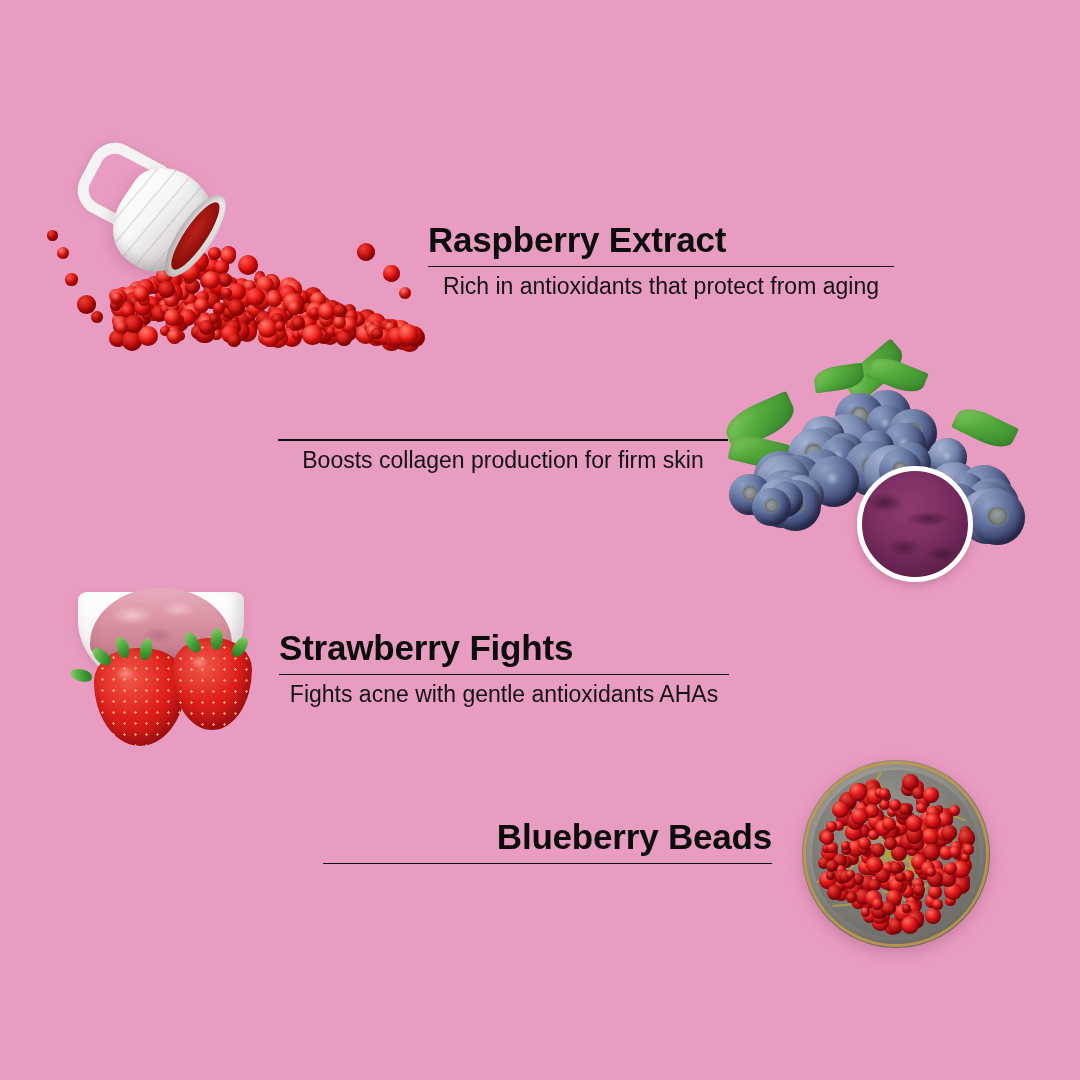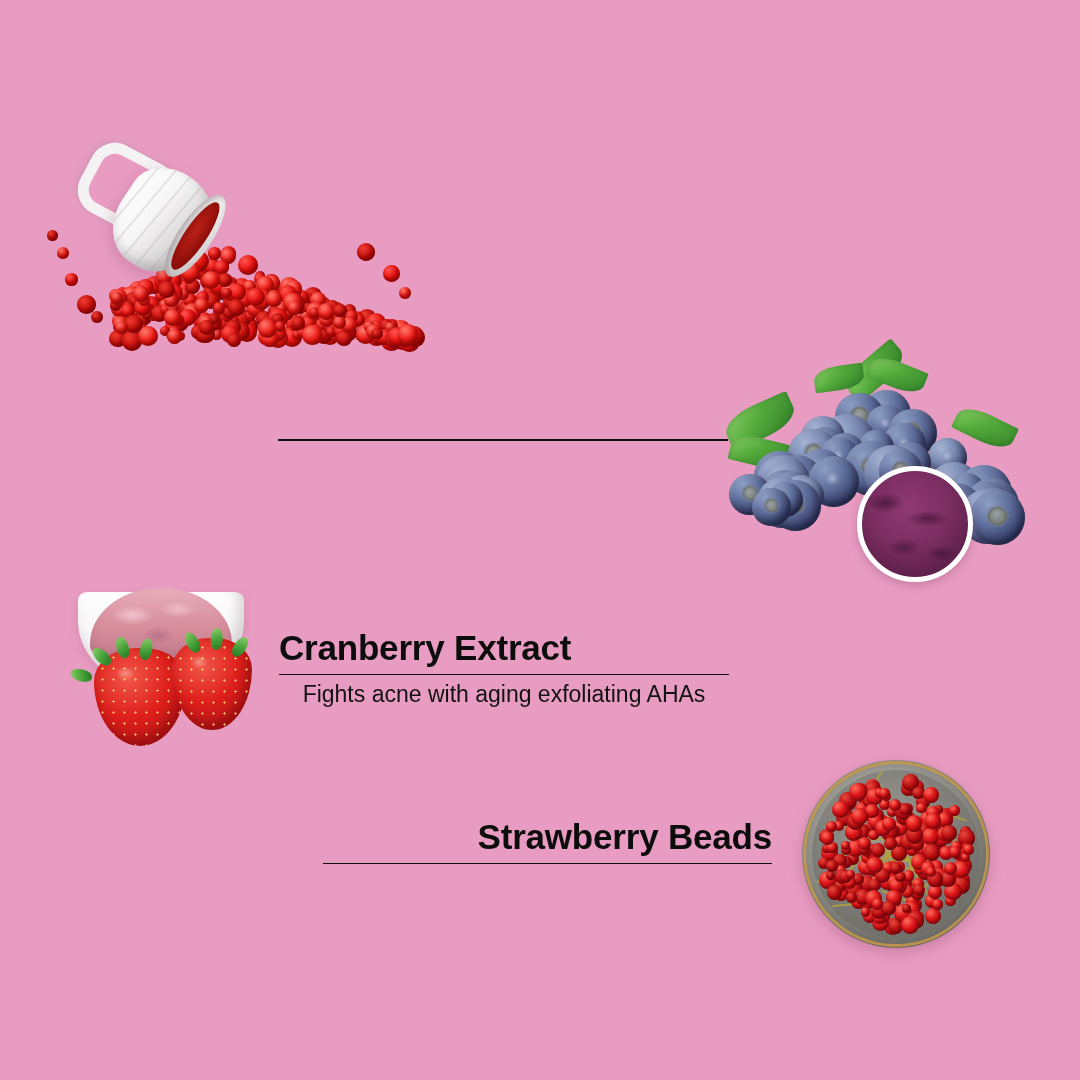--- a/index.html
+++ b/index.html
@@ -624,20 +624,25 @@
     <div class="cup">
       <div class="cup-handle"></div>
       <div class="cup-body">
         <div class="cup-ribs"></div>
       </div>
       <div class="cup-rim"></div>
       <div class="cup-mouth"></div>
     </div>
   </div>
 
+  <div class="feature align-left" id="feature-raspberry">
+    <div class="title">Raspberry Extract</div>
+    <div class="rule"></div>
+    <div class="desc">Rich in antioxidants that protect from aging</div>
+  </div>
 
   <div class="art" id="art-blueberry">
       <div class="leaf" style="left: 6px; top: 52px; width: 72px; height: 34px; transform: rotate(-24deg);"></div>
       <div class="leaf" style="left: 12px; top: 86px; width: 58px; height: 28px; transform: rotate(14deg);"></div>
       <div class="leaf" style="left: 124px; top: 4px; width: 66px; height: 30px; transform: rotate(-40deg);"></div>
       <div class="leaf" style="left: 150px; top: 10px; width: 58px; height: 26px; transform: rotate(22deg);"></div>
       <div class="leaf" style="left: 236px; top: 62px; width: 62px; height: 28px; transform: rotate(26deg);"></div>
       <div class="leaf" style="left: 96px; top: 14px; width: 50px; height: 24px; transform: rotate(-8deg);"></div>
       <div class="bberry" style="left: 144.2px; top: 37.9px; width: 48.8px; height: 48.8px; z-index: 10;"></div>
       <div class="bberry crown" style="left: 117.4px; top: 40.9px; width: 48.4px; height: 48.4px; z-index: 11;"></div>
@@ -683,40 +688,41 @@
       <div class="bberry" style="left: 210.6px; top: 131.3px; width: 54.8px; height: 54.8px; z-index: 51;"></div>
       <div class="bberry crown" style="left: 34.1px; top: 135.5px; width: 38.7px; height: 38.7px; z-index: 52;"></div>
       <div class="bberry" style="left: 253.4px; top: 136.4px; width: 46.2px; height: 46.2px; z-index: 53;"></div>
       <div class="bberry pale" style="left: 241.9px; top: 136.8px; width: 54.9px; height: 54.9px; z-index: 54;"></div>
       <div class="bberry crown" style="left: 252.2px; top: 138px; width: 55.2px; height: 55.2px; z-index: 55;"></div>
     </div>
   <div class="art" id="art-blueberry-powder"></div>
 
   <div class="feature align-right" id="feature-blueberry">
     <div class="rule"></div>
+    <div class="desc">Boosts collagen production for firm skin</div>
   </div>
 
   <div class="art" id="art-strawberry">
     <div class="sb-bowl"></div>
     <div class="sb-powder"></div>
     <div class="straw" style="left:34px; top:62px; width:92px; height:98px;"></div>
     <div class="straw" style="left:112px; top:52px; width:80px; height:92px;"></div>
     <div class="calyx" style="left:44px; top:56px; transform:rotate(-48deg);"></div>
     <div class="calyx" style="left:60px; top:50px; transform:rotate(-18deg);"></div>
     <div class="calyx" style="left:78px; top:52px; transform:rotate(12deg);"></div>
     <div class="calyx" style="left:26px; top:70px; transform:rotate(-76deg);"></div>
     <div class="calyx" style="left:132px; top:44px; transform:rotate(-30deg);"></div>
     <div class="calyx" style="left:150px; top:42px; transform:rotate(4deg);"></div>
     <div class="calyx" style="left:168px; top:48px; transform:rotate(34deg);"></div>
   </div>
 
   <div class="feature align-left" id="feature-strawberry">
-    <div class="title">Cranberry Extract</div>
+    <div class="title">Strawberry Fights</div>
     <div class="rule"></div>
-    <div class="desc">Fights acne with aging exfoliating AHAs</div>
+    <div class="desc">Fights acne with gentle antioxidants AHAs</div>
   </div>
 
   <div class="art" id="art-cranberry">
     <div class="cb-dish"></div>
     <div class="cb-rim"></div>
     <div class="cb-inner" id="cb-inner">
         <div class="stem" style="left: 83.3px; top: 88.7px; width: 21.1px; transform: rotate(93deg);"></div>
         <div class="stem" style="left: 93.2px; top: 85.8px; width: 18.6px; transform: rotate(182deg);"></div>
         <div class="stem" style="left: 89.8px; top: 76.3px; width: 38.2px; transform: rotate(59deg);"></div>
         <div class="stem" style="left: 75px; top: 93.7px; width: 18.6px; transform: rotate(261deg);"></div>
@@ -983,17 +989,17 @@
         <div class="cran d" style="left: 87.4px; top: 33.5px; width: 11.8px; height: 11.8px;"></div>
         <div class="cran" style="left: 28.7px; top: 71px; width: 9.3px; height: 9.3px;"></div>
         <div class="cran d" style="left: 77.8px; top: 91.9px; width: 12.2px; height: 12.2px;"></div>
         <div class="cran" style="left: 88.9px; top: 146.3px; width: 18px; height: 18px;"></div>
         <div class="cran" style="left: 76.9px; top: 29.1px; width: 11.8px; height: 11.8px;"></div>
         <div class="cran" style="left: 93.7px; top: 45.1px; width: 16.6px; height: 16.6px;"></div>
       </div>
   </div>
 
   <div class="feature align-right" id="feature-cranberry">
-    <div class="title">Strawberry Beads</div>
+    <div class="title">Blueberry Beads</div>
     <div class="rule"></div>
   </div>
 
 </div>
 
 </body></html>

